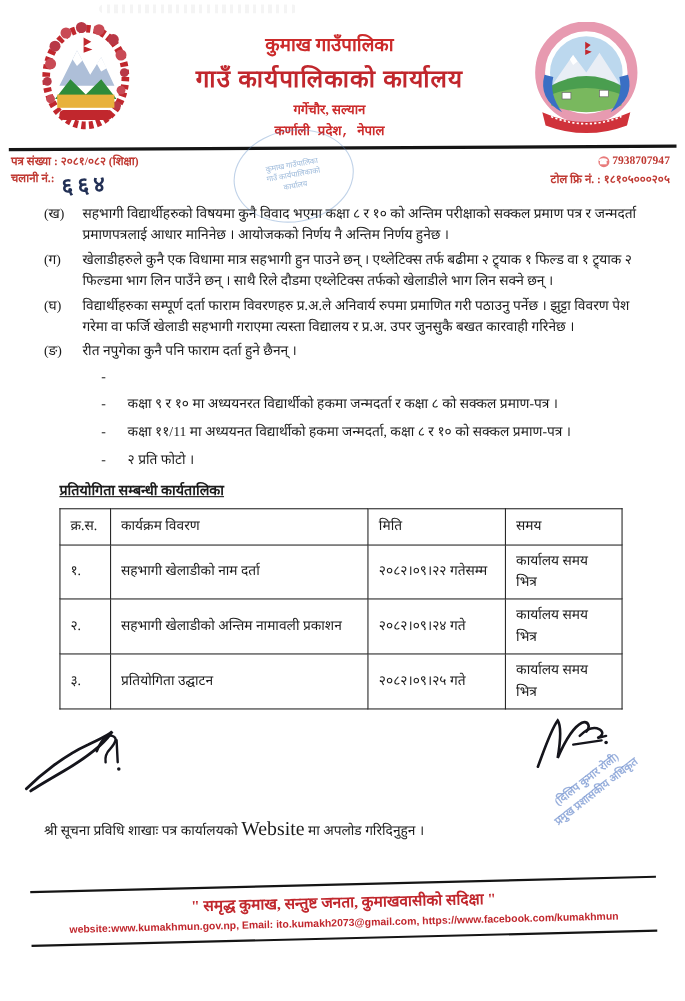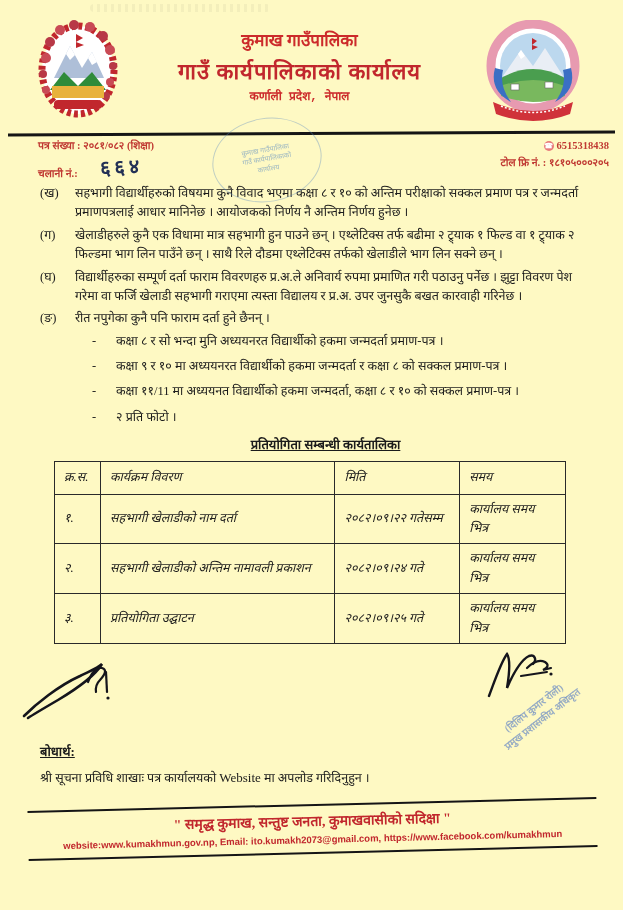--- a/index.html
+++ b/index.html
@@ -1,18 +1,18 @@
 <!DOCTYPE html>
 <html><head>
 <meta charset="utf-8">
 <style>
   html,body{margin:0;padding:0;background:#888;}
   .page{
     width:623px;height:910px;margin:0 auto;position:relative;overflow:hidden;
-    background:#fef9c3;color:#1b1b1b;
+    background:#ffffff;color:#1b1b1b;
     font-family:"Liberation Serif","DejaVu Serif",serif;
   }
   
   .header{position:relative;padding-top:20px;}
   .header-row{display:flex;justify-content:space-between;align-items:flex-start;padding:0 38px;}
   .emblem{flex:0 0 auto;}
   .titles{flex:1 1 auto;text-align:center;padding-top:8px;}
   .title1{font-size:17px;font-weight:bold;color:#cc2b2b;}
   .title2{font-size:22px;font-weight:bold;color:#c1272d;letter-spacing:1px;margin-top:4px;}
   .addr1{font-size:12px;font-weight:bold;color:#cc2b2b;margin-top:6px;}
@@ -20,56 +20,56 @@
   .header-rule{border-bottom:3px solid #151515;margin:6px 8px 0 8px;transform:rotate(-0.3deg);}
   
   .round-stamp{
     position:absolute;left:212px;top:118px;width:108px;height:82px;border-radius:50%;
     border:1px solid rgba(90,138,194,.38);color:rgba(90,138,194,.6);
     display:flex;flex-direction:column;justify-content:center;align-items:center;
     font-size:7px;line-height:1.35;transform:rotate(-10deg);text-align:center;pointer-events:none;
   }
   
   .meta{display:flex;justify-content:space-between;padding:3px 14px 0 10px;
-        font-size:10.5px;font-weight:bold;color:#c03a33;margin-left:28px;}
-  .meta-left .chalani-row{display:flex;align-items:flex-end;gap:22px;margin-top:1px;}
+        font-size:10.5px;font-weight:bold;color:#c03a33;}
+  .meta-left .chalani-row{display:flex;align-items:flex-start;gap:6px;margin-top:1px;}
   .chalani-value{font-size:20px;color:#223055;letter-spacing:4px;font-weight:bold;
                  transform:rotate(-3deg);font-family:"DejaVu Sans",sans-serif;}
   .meta-right{text-align:right;line-height:1.6;}
   .phone-row{display:flex;align-items:center;justify-content:flex-end;gap:3px;}
   .phone-dot{width:10px;height:10px;border-radius:50%;background:#e87a7a;display:inline-flex;
              align-items:center;justify-content:center;color:#fff;font-size:7px;line-height:1;}
   
   .body{padding:4px 26px 0 40px;font-size:12.5px;line-height:1.55;}
   .para{display:flex;gap:9px;margin-bottom:3px;}
   .para-label{flex:0 0 26px;}
   .para-text{flex:1;}
   .attach-heading{font-weight:bold;text-decoration:underline;font-size:13px;margin:13px 0 7px 2px;}
   .bullet{display:flex;margin-bottom:6px;}
   .bullet-dash{flex:0 0 24px;margin-left:52px;}
-  .schedule-heading{font-weight:bold;text-decoration:underline;font-size:13px;margin:8px 0 6px 14px;text-align:center;}
+  .schedule-heading{font-weight:bold;text-decoration:underline;font-size:13px;margin:8px 0 6px 14px;}
   
   table.schedule{border-collapse:collapse;margin-left:14px;width:512px;font-size:12.5px;}
-  table.schedule th,table.schedule td{border:1.4px solid #2a2a2a;padding:5px 9px;text-align:left;font-weight:normal;vertical-align:middle;font-style:italic;}
+  table.schedule th,table.schedule td{border:1.4px solid #2a2a2a;padding:5px 9px;text-align:left;font-weight:normal;vertical-align:middle;}
   table.schedule th{padding:6px 9px;}
   col.c-sn{width:46px;} col.c-desc{width:235px;} col.c-date{width:125px;} col.c-time{width:106px;}
   
   .sig-zone{position:relative;height:88px;margin-top:8px;}
   .sig-left{position:absolute;left:18px;top:2px;}
   .sig-right{position:absolute;right:62px;top:-6px;}
   .signer-stamp{
     position:absolute;right:10px;top:48px;width:150px;text-align:center;
     color:rgba(84,122,196,.6);font-size:10px;font-weight:bold;line-height:1.35;
     transform:rotate(-38deg);pointer-events:none;
   }
   
   .bodharth{padding:2px 26px 0 40px;}
   .bodharth-label{font-weight:bold;text-decoration:underline;font-size:13px;margin-bottom:9px;}
   .bodharth-line{font-size:12.5px;}
-  .latin-word{font-size:13px;font-family:"Liberation Serif",serif;}
+  .latin-word{font-size:18px;font-family:"Liberation Serif",serif;}
   
   .footer{
     position:absolute;left:28px;right:26px;bottom:56px;
     border-top:2.4px solid #151515;border-bottom:2.4px solid #151515;
     padding:5px 0 7px;text-align:center;transform:rotate(-1.4deg);
   }
   .footer-slogan{color:#c1272d;font-weight:bold;font-size:14px;}
   .footer-contact{color:#c1272d;font-weight:bold;font-size:9.5px;margin-top:4px;
                   font-family:"Liberation Sans","DejaVu Sans",sans-serif;}
   .scan-smudge{position:absolute;top:4px;left:90px;width:180px;height:8px;background:
@@ -108,20 +108,21 @@
           <polygon points="12,70 26,52 40,66 54,52 68,70" fill="#2e8b3a"></polygon>
           <rect x="14" y="66" width="52" height="12" fill="#e8b23c"></rect>
           <polygon points="38,14 38,28 46,25 38,22 45,18" fill="#c1272d"></polygon>
           <rect x="16" y="80" width="48" height="9" rx="4" fill="#c1272d"></rect>
         </svg>
       </div>
 
       <div class="titles">
         <div class="title1">कुमाख गाउँपालिका</div>
         <div class="title2">गाउँ कार्यपालिकाको कार्यालय</div>
+        <div class="addr1">गर्गेचौर, सल्यान</div>
         <div class="addr2">कर्णाली प्रदेश, नेपाल</div>
       </div>
 
       <div class="emblem">
         <svg width="104" height="102" viewBox="0 0 104 102">
           <circle cx="52" cy="46" r="42" fill="#fff" stroke="#e79ab0" stroke-width="9"></circle>
           <circle cx="52" cy="46" r="33" fill="#bcd8ee"></circle>
           <polygon points="22,56 40,30 52,46 64,28 82,56" fill="#e9eef5"></polygon>
           <polygon points="37,34 40,30 44,36 40,39" fill="#fff"></polygon>
           <path d="M20,58 Q52,40 84,58 L84,70 Q52,84 20,70 Z" fill="#4a9e4f"></path>
@@ -149,21 +150,21 @@
     <div class="meta-left">
       <div>पत्र संख्या : २०८१/०८२ (शिक्षा)</div>
       <div class="chalani-row">
         <span>चलानी नं.:</span>
         <span class="chalani-value">६६४</span>
       </div>
     </div>
     <div class="meta-right">
       <div class="phone-row">
         <span class="phone-dot">☎</span>
-        <span>6515318438</span>
+        <span>7938707947</span>
       </div>
       <div>टोल फ्रि नं. : १८१०५०००२०५</div>
     </div>
   </div>
 
   <div class="body">
 
     <div class="para">
       <span class="para-label">(ख)</span>
       <span class="para-text">सहभागी विद्यार्थीहरुको विषयमा कुनै विवाद भएमा कक्षा ८ र १० को अन्तिम परीक्षाको सक्कल प्रमाण पत्र र  जन्मदर्ता प्रमाणपत्रलाई आधार मानिनेछ । आयोजकको निर्णय नै अन्तिम निर्णय हुनेछ ।</span>
@@ -177,21 +178,20 @@
       <span class="para-text">विद्यार्थीहरुका सम्पूर्ण दर्ता फाराम विवरणहरु प्र.अ.ले अनिवार्य रुपमा प्रमाणित गरी पठाउनु पर्नेछ । झुट्टा विवरण पेश गरेमा वा फर्जि खेलाडी सहभागी गराएमा त्यस्ता विद्यालय र प्र.अ. उपर जुनसुकै बखत कारवाही गरिनेछ ।</span>
     </div>
     <div class="para">
       <span class="para-label">(ङ)</span>
       <span class="para-text">रीत नपुगेका कुनै पनि फाराम दर्ता हुने छैनन् ।</span>
     </div>
 
 
     <div class="bullet">
       <span class="bullet-dash">-</span>
-      <span>कक्षा ८ र सो भन्दा मुनि अध्ययनरत विद्यार्थीको हकमा जन्मदर्ता प्रमाण-पत्र ।</span>
     </div>
     <div class="bullet">
       <span class="bullet-dash">-</span>
       <span>कक्षा ९ र १० मा अध्ययनरत विद्यार्थीको हकमा जन्मदर्ता र कक्षा ८ को सक्कल प्रमाण-पत्र ।</span>
     </div>
     <div class="bullet">
       <span class="bullet-dash">-</span>
       <span>कक्षा ११/11 मा अध्ययनत विद्यार्थीको हकमा जन्मदर्ता, कक्षा ८ र १० को सक्कल प्रमाण-पत्र ।</span>
     </div>
     <div class="bullet">
@@ -254,21 +254,20 @@
         <circle cx="70" cy="28" r="1.6" fill="#15151c"></circle>
       </svg>
     </div>
     <div class="signer-stamp">
       <div>(दिलिप कुमार रोली)</div>
       <div>प्रमुख प्रशासकीय अधिकृत</div>
     </div>
   </div>
 
   <div class="bodharth">
-    <div class="bodharth-label">बोधार्थ:</div>
     <div class="bodharth-line">
       <span>श्री सूचना प्रविधि शाखाः पत्र कार्यालयको </span><span class="latin-word">Website</span><span> मा अपलोड गरिदिनुहुन ।</span>
     </div>
   </div>
 
   <div class="footer">
     <div class="footer-slogan">" समृद्ध कुमाख, सन्तुष्ट जनता, कुमाखवासीको सदिक्षा "</div>
     <div class="footer-contact">website:www.kumakhmun.gov.np, Email: ito.kumakh2073@gmail.com,  https://www.facebook.com/kumakhmun</div>
   </div>
 </div>

